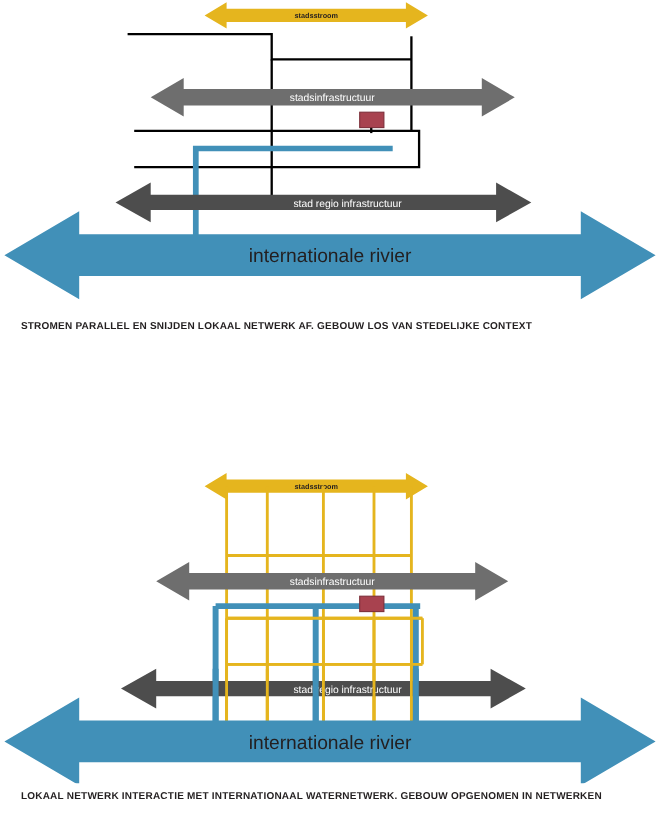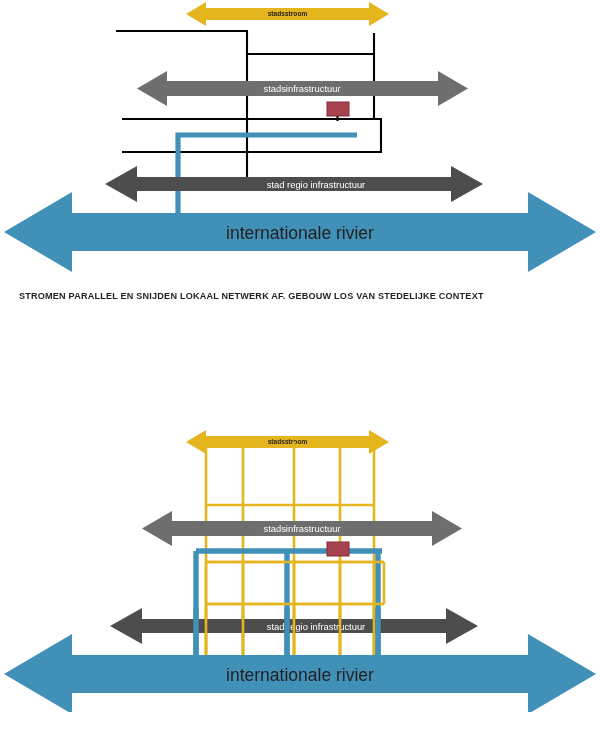--- a/index.html
+++ b/index.html
@@ -180,14 +180,15 @@
         <line x1="378" y1="196" x2="378" y2="266"></line>
       </g>
 
       <g>
         <path d="M 4 262 L 72 222 L 72 243 L 528 243 L 528 222 L 596 262 L 528 302 L 528 281 L 72 281 L 72 302 Z" fill="#4190B8"></path>
         <text class="lbl-big" x="300" y="268.5" text-anchor="middle" fill="#231f20">internationale rivier</text>
       </g>
     </svg>
   </div>
 
+  <div class="caption" id="caption-two">LOKAAL NETWERK INTERACTIE MET INTERNATIONAAL WATERNETWERK. GEBOUW OPGENOMEN IN NETWERKEN</div>
 
 </div>
 
 </body></html>

